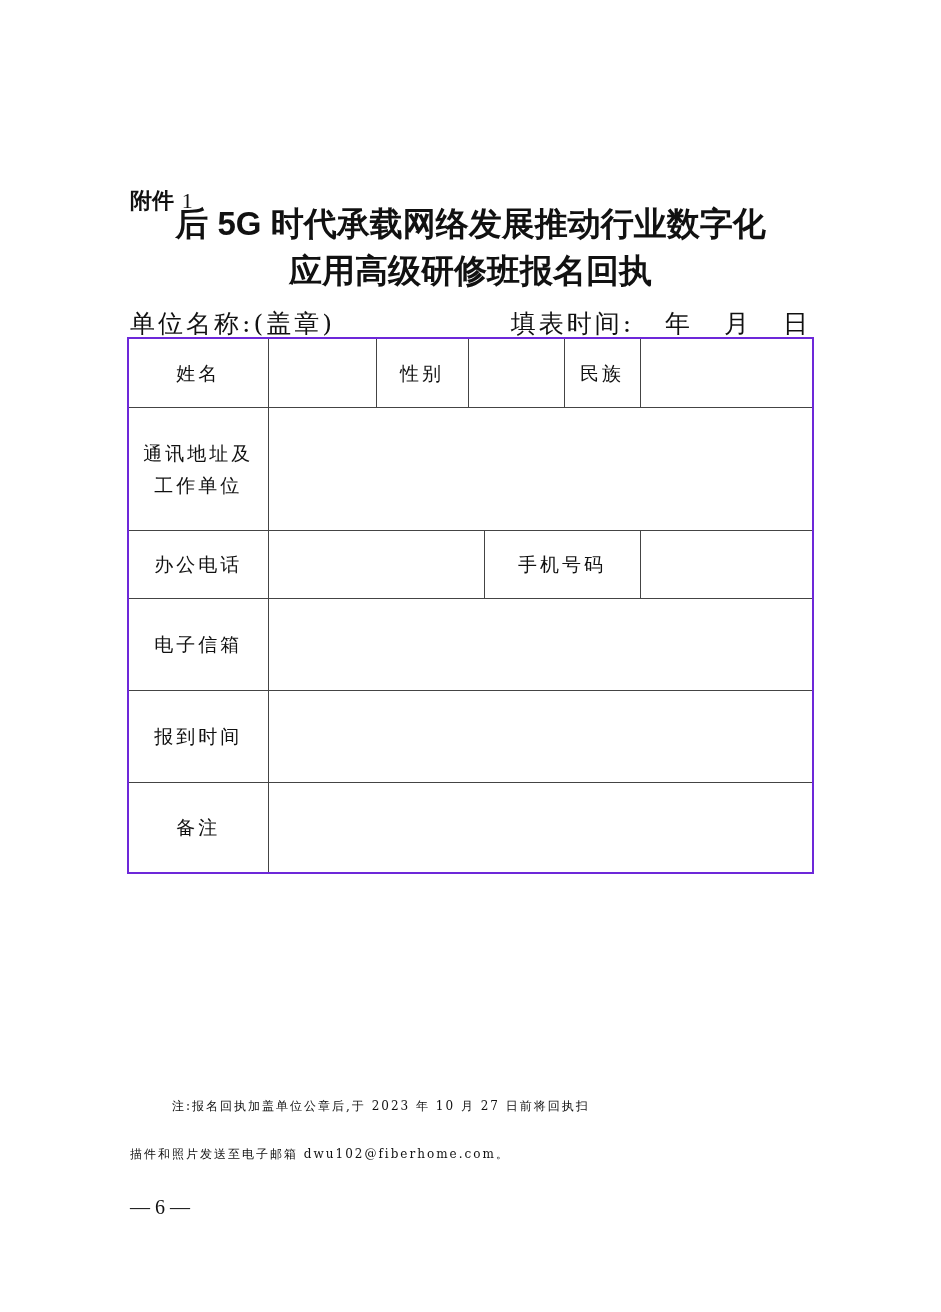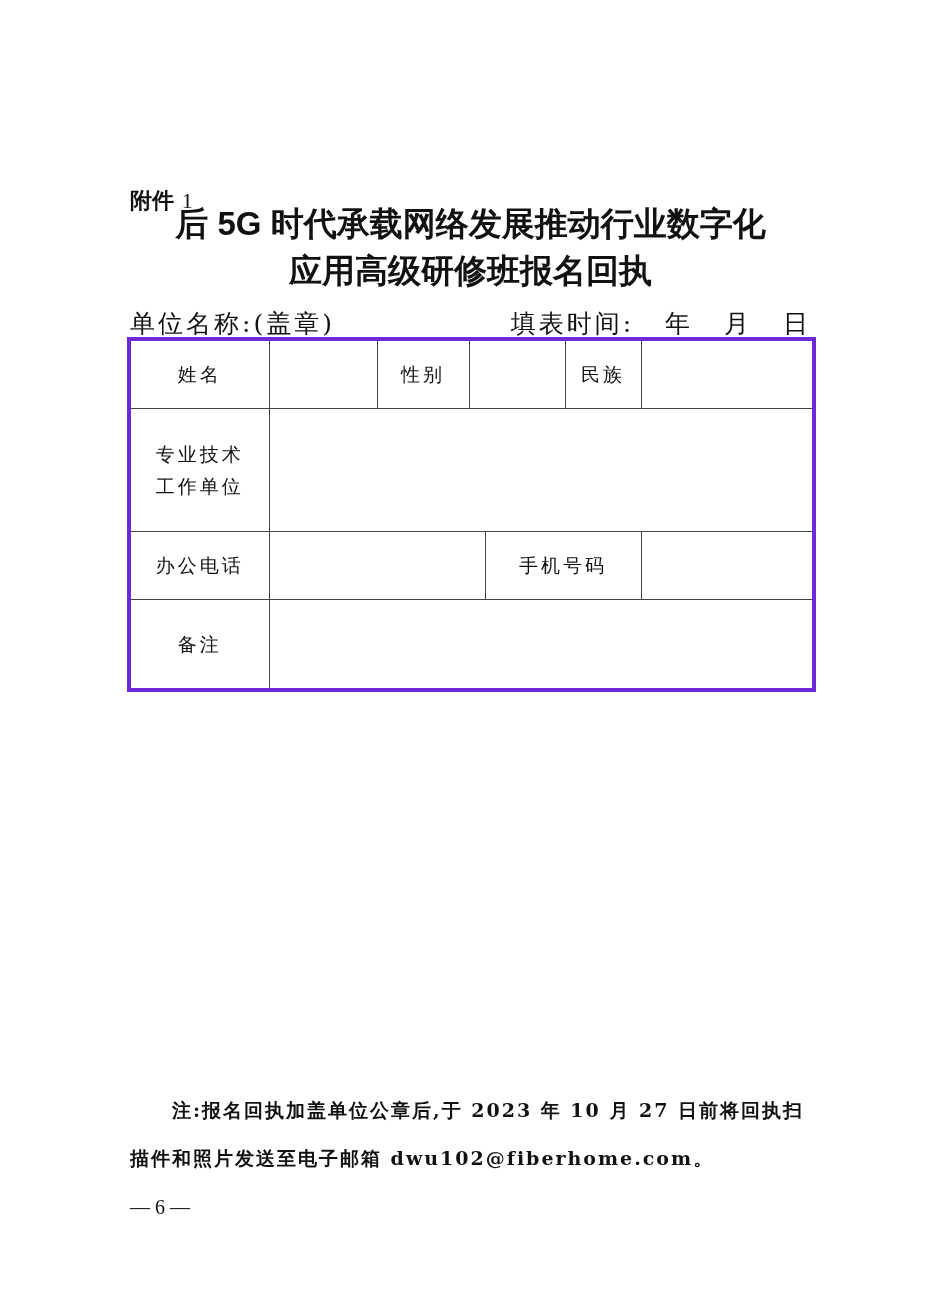--- a/index.html
+++ b/index.html
@@ -9,24 +9,24 @@
             font-family:"DejaVu Sans", "Liberation Sans", sans-serif;margin-top:21px; }
   .attach .num { font-family:"Liberation Serif", serif; font-weight:normal; }
   .title { position:absolute; left:0; width:941px; text-align:center; font-size:33px; font-weight:bold;
            font-family:Liberation Sans, sans-serif; letter-spacing:0px; }
   .t1 { top:202px; }
   .t2 { top:249px; }
   .meta { position:absolute; top:307px; font-size:25px; letter-spacing:3px; }
   .meta-left { left:130px; }
   .meta-right { right:130px; word-spacing:20px;text-align:center; }
   table.form { position:absolute; left:127px; top:337px; width:685px; border-collapse:collapse;
-               border:4px solid #6d28d9; table-layout:fixed;padding-left:33px; }
+               border:2px solid #6d28d9; table-layout:fixed;padding-left:33px; }
   table.form td { border:1px solid #444; text-align:center; vertical-align:middle;
                   font-size:19px; letter-spacing:3px; line-height:32px; padding:0; }
-  .note { position:absolute; left:130px; font-size:19px; letter-spacing:2px;font-weight:bold; }
+  .note { position:absolute; left:130px; font-size:12px; letter-spacing:2px; }
   .n1 { top:1098px; left:172px; }
   .n2 { top:1146px; }
   .pageno { position:absolute; left:130px; top:1196px; font-size:20px; font-family:"Liberation Serif", serif; }
 </style>
 </head>
 <body>
 
 <div class="attach">
   <span>附件</span>
   <span class="num">1</span>
@@ -53,30 +53,38 @@
       <tr style="height:69px">
     <td>姓名</td>
     <td></td>
     <td>性别</td>
     <td colspan="2"></td>
     <td colspan="3">民族</td>
     <td></td>
   </tr>
   <tr style="height:123px">
     <td>
-      <div>专业技术</div>
+      <div>通讯地址及</div>
       <div>工作单位</div>
     </td>
     <td colspan="8"></td>
   </tr>
   <tr style="height:68px">
     <td>办公电话</td>
     <td colspan="3"></td>
     <td colspan="4">手机号码</td>
     <td></td>
+  </tr>
+  <tr style="height:92px">
+    <td>电子信箱</td>
+    <td colspan="8"></td>
+  </tr>
+  <tr style="height:92px">
+    <td>报到时间</td>
+    <td colspan="8"></td>
   </tr>
   <tr style="height:91px">
     <td>备注</td>
     <td colspan="8"></td>
   </tr>
 </tbody>
   </table>
 
 <div class="note n1">注:报名回执加盖单位公章后,于 2023 年 10 月 27 日前将回执扫</div>
 <div class="note n2">描件和照片发送至电子邮箱 dwu102@fiberhome.com。</div>

